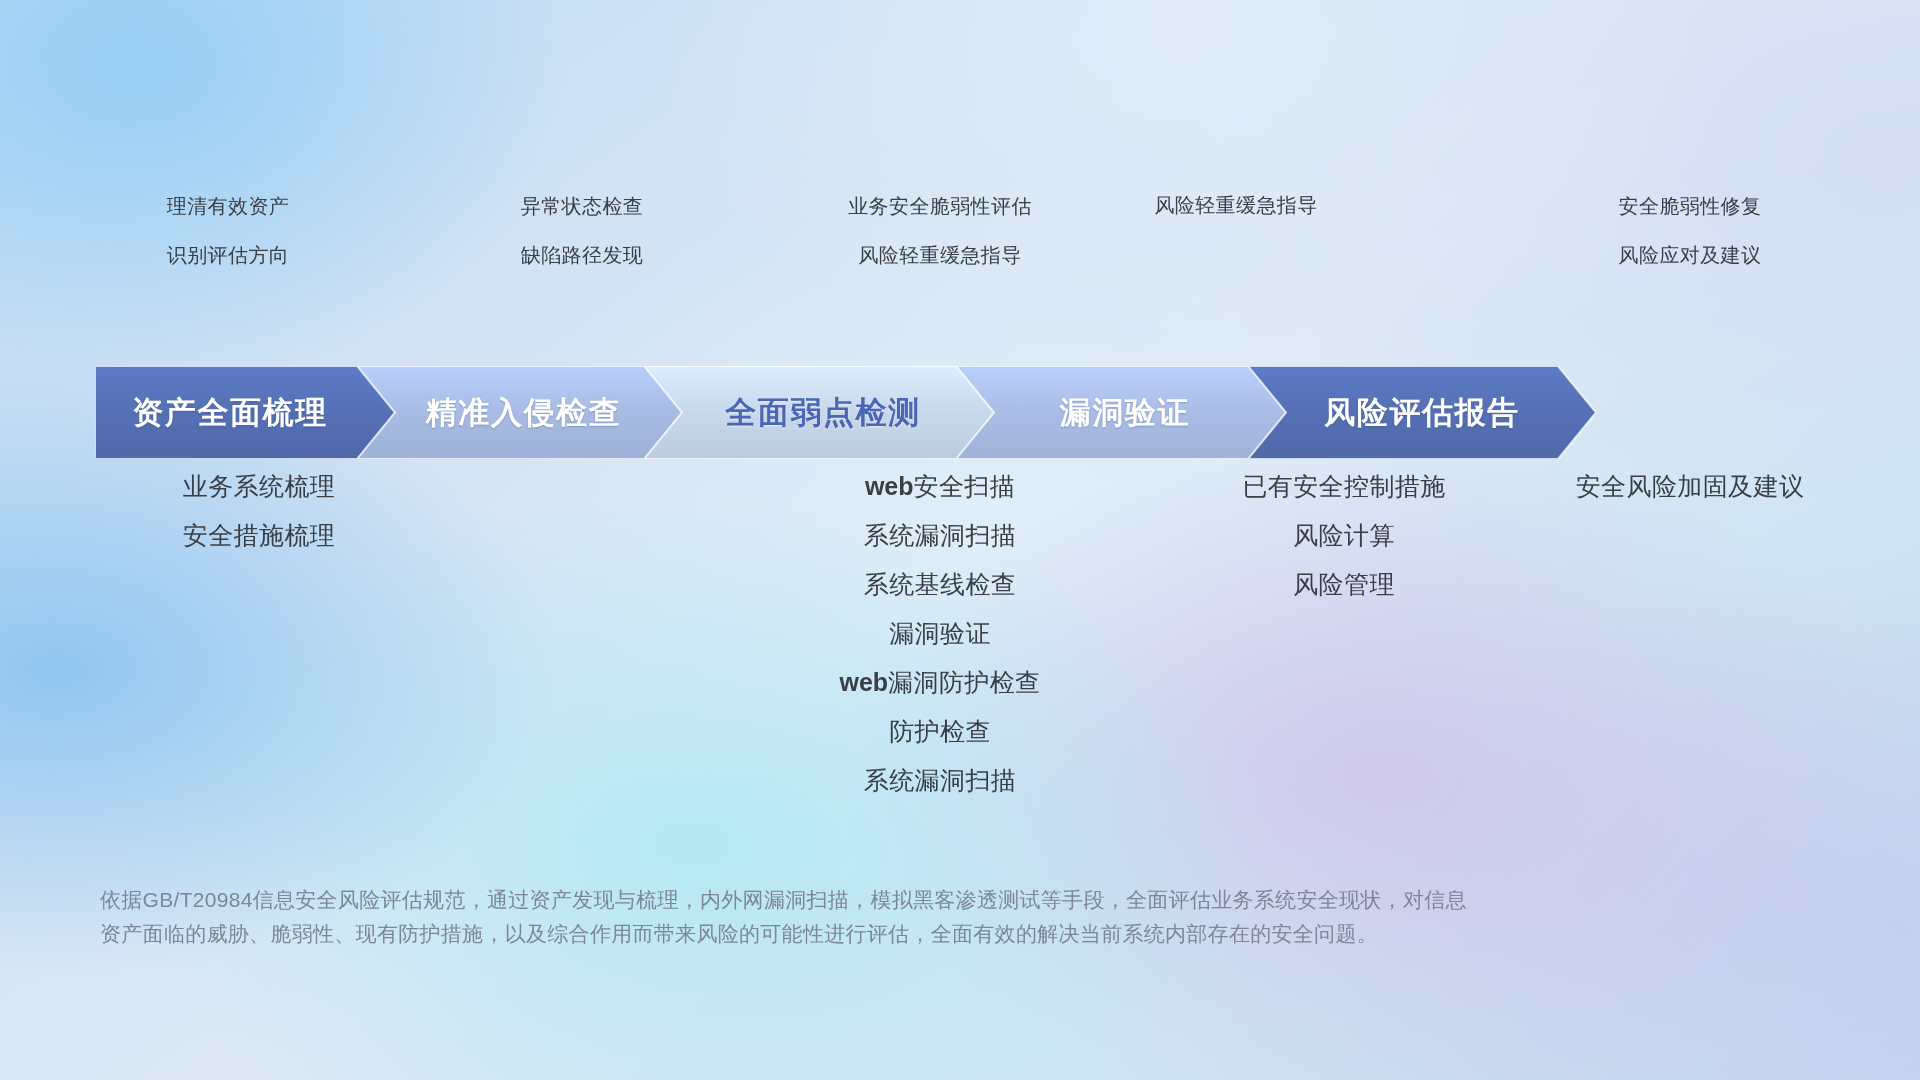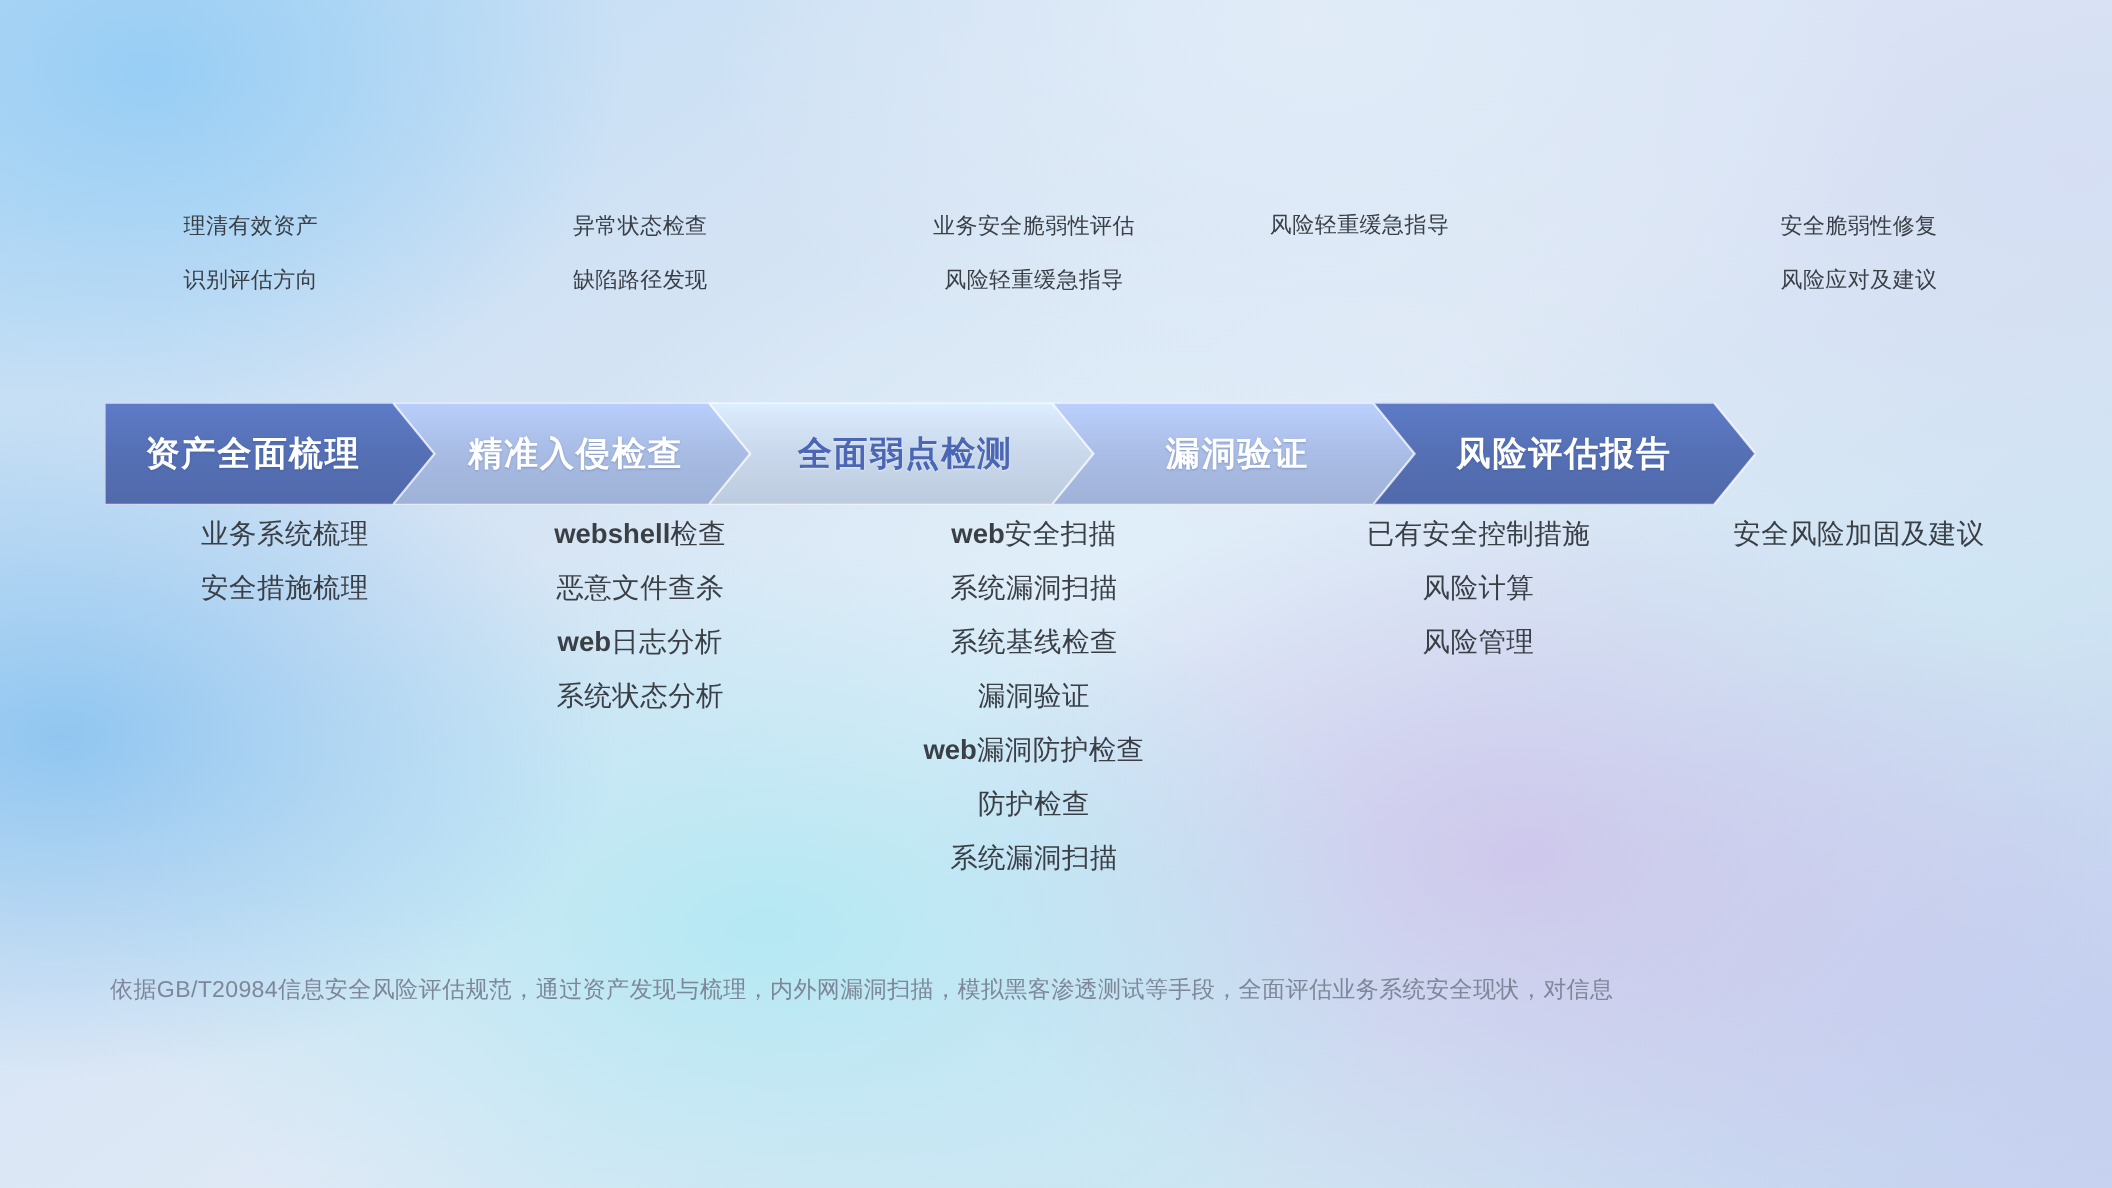--- a/index.html
+++ b/index.html
@@ -237,26 +237,20 @@
         </div>
         <span class="cap" style="color: rgb(255, 255, 255); position: absolute; left: 174px; top: 50%; transform: translate(-50%, -50%);">风险评估报告</span>
       </div>
     </div>
 
   <div class="bot-row" style="position: absolute;">
       <div class="bot-col" style="position: absolute; left: 228px; transform: translateX(-50%); margin-left: 31px;">
         <div class="bot-line">业务系统梳理</div>
         <div class="bot-line">安全措施梳理</div>
       </div>
-      <div class="bot-col" style="position: absolute; left: 582px; transform: translateX(-50%);">
-        <div class="bot-line"><b>webshell</b>检查</div>
-        <div class="bot-line">恶意文件查杀</div>
-        <div class="bot-line"><b>web</b>日志分析</div>
-        <div class="bot-line">系统状态分析</div>
-      </div>
       <div class="bot-col" style="position: absolute; left: 940px; transform: translateX(-50%);">
         <div class="bot-line"><b>web</b>安全扫描</div>
         <div class="bot-line">系统漏洞扫描</div>
         <div class="bot-line">系统基线检查</div>
         <div class="bot-line">漏洞验证</div>
         <div class="bot-line"><b>web</b>漏洞防护检查</div>
         <div class="bot-line">防护检查</div>
         <div class="bot-line">系统漏洞扫描</div>
       </div>
       <div class="bot-col" style="position: absolute; left: 1344px; transform: translateX(-50%);">
@@ -264,15 +258,16 @@
         <div class="bot-line">风险计算</div>
         <div class="bot-line">风险管理</div>
       </div>
       <div class="bot-col" style="position: absolute; left: 1690px; transform: translateX(-50%);">
         <div class="bot-line">安全风险加固及建议</div>
       </div>
     </div>
 
   <div class="footer">
     <div class="footer-line">依据GB/T20984信息安全风险评估规范，通过资产发现与梳理，内外网漏洞扫描，模拟黑客渗透测试等手段，全面评估业务系统安全现状，对信息</div>
+    <div class="footer-line">资产面临的威胁、脆弱性、现有防护措施，以及综合作用而带来风险的可能性进行评估，全面有效的解决当前系统内部存在的安全问题。</div>
   </div>
 
 </div>
 
 </body></html>

